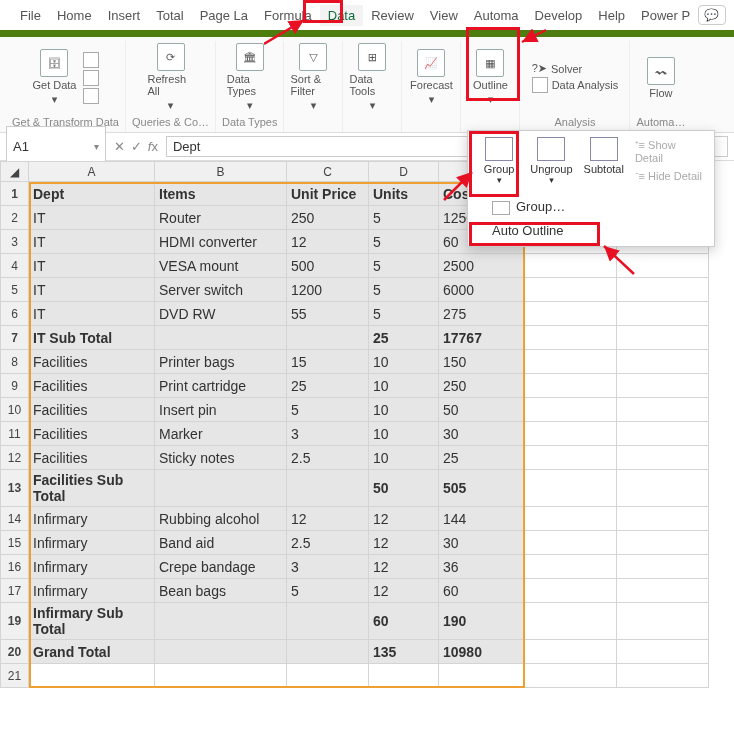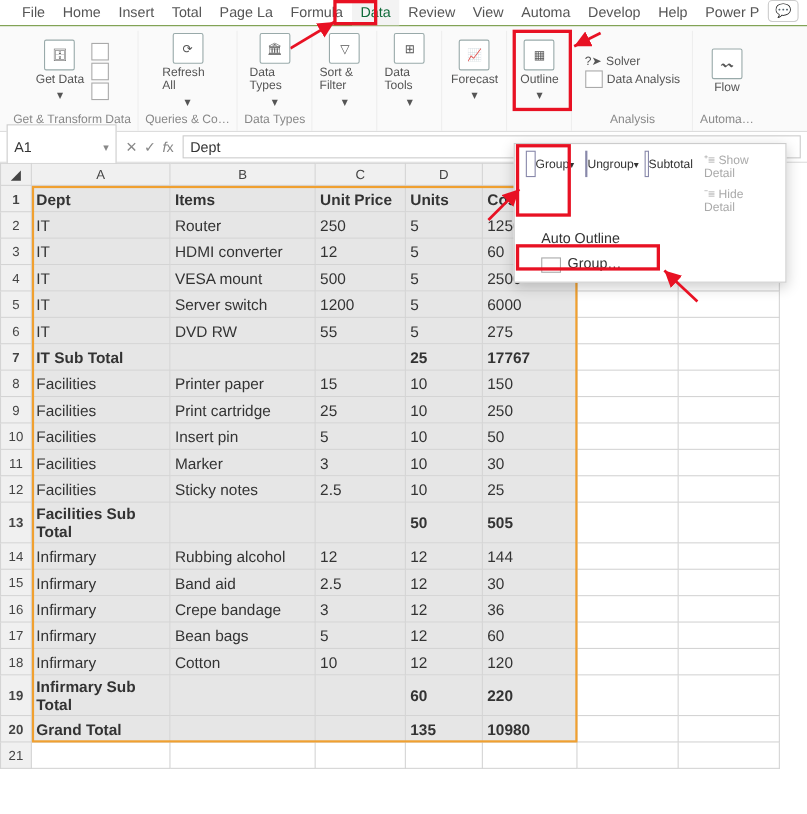--- a/index.html
+++ b/index.html
@@ -11,23 +11,24 @@
   overflow: hidden;
   font-size: 13px;
   color: #333;
 }
 .arrow { position: absolute; z-index: 200; pointer-events: none; }
 .red-box { position: absolute; border: 3px solid #e81123; z-index: 150; pointer-events: none; }
 
 
 .tabstrip {
   display: flex;
-  height: 24px;
+  height: 37px;
+  align-items: center;
   padding-left: 12px;
-  border-bottom: 1px solid #4d7c0f;
+  border-bottom: 7px solid #4d7c0f;
   font-size: 13px;
 }
 .tabstrip span { padding: 3px 8px; color: #555; white-space: nowrap; }
 .tabstrip .active { background: #f3f3f3; color: #0f6b3a; }
 .tabstrip .end { margin-left: auto; display:flex; gap:6px; padding-right:10px;}
 .endbtn { border:1px solid #ccc; border-radius:4px; width:28px; height:20px; display:flex; align-items:center; justify-content:center; font-size:12px;}
 
 
 .ribbon {
   height: 96px;
@@ -84,21 +85,21 @@
 .popup {
   position:absolute;
   top: 130px; left:467px;
   width:248px;
   background:#fff;
   border:1px solid #ccc;
   box-shadow:0 4px 12px rgba(0,0,0,.2);
   z-index:120;
 }
 .popup .row1 { display:flex; align-items:flex-start; padding:6px 10px; gap:10px; }
-.popup .gbtn { display:flex; flex-direction:row; align-items:center; font-size:11px; width:44px; }
+.popup .gbtn { display:flex; flex-direction:column; align-items:center; font-size:11px; width:44px; }
 .popup .gbtn .ico { width:28px; height:24px; border:1px solid #88a; background:#fff; margin-bottom:2px;}
 .popup .sidebtns { margin-left:auto; display:flex; flex-direction:column; font-size:11px; color:#aaa; gap:4px;}
 .popup .menu { padding:4px 0; }
 .popup .menuitem { padding:4px 24px; font-size:13px; }
 .popup .menuitem .mi-icon { width:18px; height:14px; border:1px solid #aaa; display:inline-block; margin-right:6px; vertical-align:middle; background:#fff;}
 </style>
 </head>
 <body>
 
 <div class="tabstrip">
@@ -323,21 +324,21 @@
           <td></td>
           <td class="num"></td>
           <td class="num">25</td>
           <td class="num">17767</td>
           <td style="background:#fff"></td>
           <td style="background:#fff"></td>
         </tr>
         <tr class="sel-area">
           <td class="rowhdr">8</td>
           <td>Facilities</td>
-          <td>Printer paper</td>
+          <td>Printer bags</td>
           <td class="num">15</td>
           <td class="num">10</td>
           <td class="num">150</td>
           <td style="background:#fff"></td>
           <td style="background:#fff"></td>
         </tr>
         <tr class="sel-area">
           <td class="rowhdr">9</td>
           <td>Facilities</td>
           <td>Print cartridge</td>
@@ -420,37 +421,27 @@
         <tr class="sel-area">
           <td class="rowhdr">17</td>
           <td>Infirmary</td>
           <td>Bean bags</td>
           <td class="num">5</td>
           <td class="num">12</td>
           <td class="num">60</td>
           <td style="background:#fff"></td>
           <td style="background:#fff"></td>
         </tr>
-        <tr class="sel-area">
-          <td class="rowhdr">18</td>
-          <td>Infirmary</td>
-          <td>Cotton</td>
-          <td class="num">10</td>
-          <td class="num">12</td>
-          <td class="num">120</td>
-          <td style="background:#fff"></td>
-          <td style="background:#fff"></td>
-        </tr>
         <tr class="sel-area bold">
           <td class="rowhdr">19</td>
           <td>Infirmary Sub Total</td>
           <td></td>
           <td class="num"></td>
           <td class="num">60</td>
-          <td class="num">220</td>
+          <td class="num">190</td>
           <td style="background:#fff"></td>
           <td style="background:#fff"></td>
         </tr>
         <tr class="sel-area bold">
           <td class="rowhdr">20</td>
           <td>Grand Total</td>
           <td></td>
           <td class="num"></td>
           <td class="num">135</td>
           <td class="num">10980</td>
@@ -487,22 +478,22 @@
     <div class="gbtn">
         <div class="ico"></div>
         <span>Subtotal</span>
       </div>
     <div class="sidebtns">
       <div>⁺≡ <span>Show Detail</span></div>
       <div>⁻≡ <span>Hide Detail</span></div>
     </div>
   </div>
   <div class="menu">
+    <div class="menuitem"><span class="mi-icon"></span><span>Group…</span></div>
     <div class="menuitem"><span>Auto Outline</span></div>
-    <div class="menuitem"><span class="mi-icon"></span><span>Group…</span></div>
   </div>
 </div>
 
 <div class="red-box" style="top:0px; left:303px; width:40px; height:23px;"></div>
 <div class="red-box" style="top:27px; left:466px; width:54px; height:74px;"></div>
 <div class="red-box" style="top:131px; left:469px; width:50px; height:66px;"></div>
 <div class="red-box" style="top:222px; left:469px; width:131px; height:24px;"></div>
 
 <svg class="arrow" style="top:16px; left:264px;" width="48" height="30">
     <defs>

